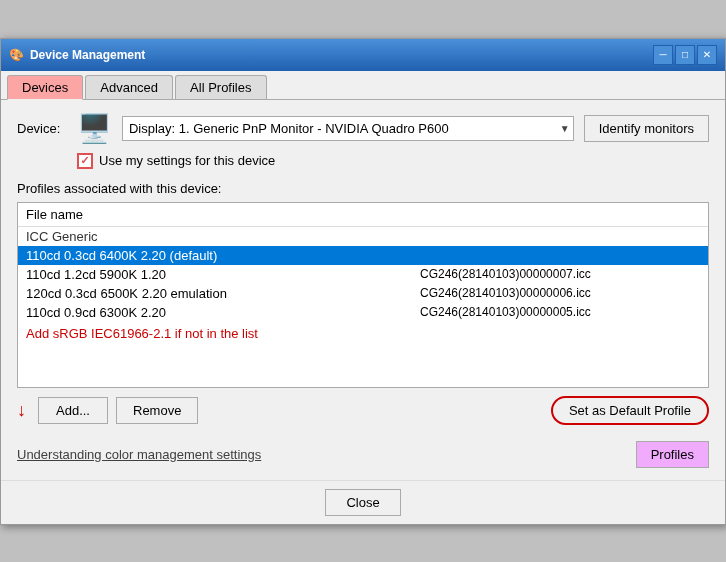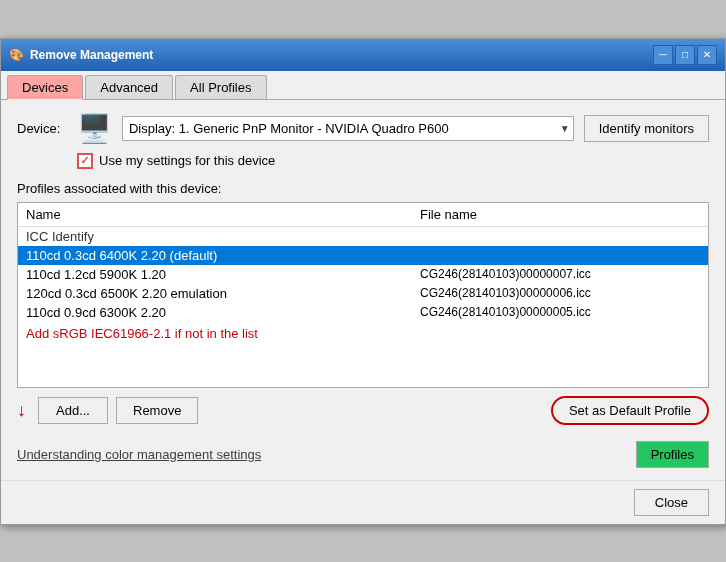--- a/index.html
+++ b/index.html
@@ -259,51 +259,51 @@
 
     .link-text {
       color: #404040;
       text-decoration: underline;
       cursor: pointer;
       font-size: 13px;
     }
 
     .close-row {
       display: flex;
-      justify-content: flex-end;
+      justify-content: center;
       padding: 8px 16px;
       border-top: 1px solid #ddd;
       background: #f0f0f0;
     }
 
     .close-btn-bottom {
       padding: 5px 20px;
       background: #f0f0f0;
       border: 1px solid #aaa;
       cursor: pointer;
       font-size: 13px;
     }
 
     .profiles-btn {
       padding: 5px 14px;
-      background: #22c55e;
+      background: #f0abfc;
       border: 1px solid #aaa;
       cursor: pointer;
       font-size: 13px;
     }
   </style>
 </head>
 <body>
 
 <div class="window">
 
   <div class="title-bar">
     <div class="title-bar-left">
       <span>🎨</span>
-      <span>Remove Management</span>
+      <span>Device Management</span>
     </div>
     <div class="title-controls">
       <button class="title-btn">─</button>
       <button class="title-btn">□</button>
       <button class="title-btn close-btn">✕</button>
     </div>
   </div>
 
   <div class="tabs">
     <div class="tab active">Devices</div>
@@ -329,25 +329,24 @@
       <div class="checkbox-custom">
         <span class="checkmark">✓</span>
       </div>
       <span>Use my settings for this device</span>
     </div>
 
     <div class="profiles-section-label">Profiles associated with this device:</div>
 
     <div class="profiles-table">
       <div class="table-header">
-        <span class="col-name">Name</span>
         <span class="col-filename">File name</span>
       </div>
       <div class="table-body">
-        <div class="group-header">ICC Identify</div>
+        <div class="group-header">ICC Generic</div>
         <div class="table-row selected">
           <span class="row-name">110cd 0.3cd  6400K 2.20 (default)</span>
         </div>
         <div class="table-row">
           <span class="row-name">110cd 1.2cd  5900K 1.20</span>
           <span class="row-filename">CG246(28140103)00000007.icc</span>
         </div>
         <div class="table-row">
           <span class="row-name">120cd 0.3cd  6500K 2.20 emulation</span>
           <span class="row-filename">CG246(28140103)00000006.icc</span>

